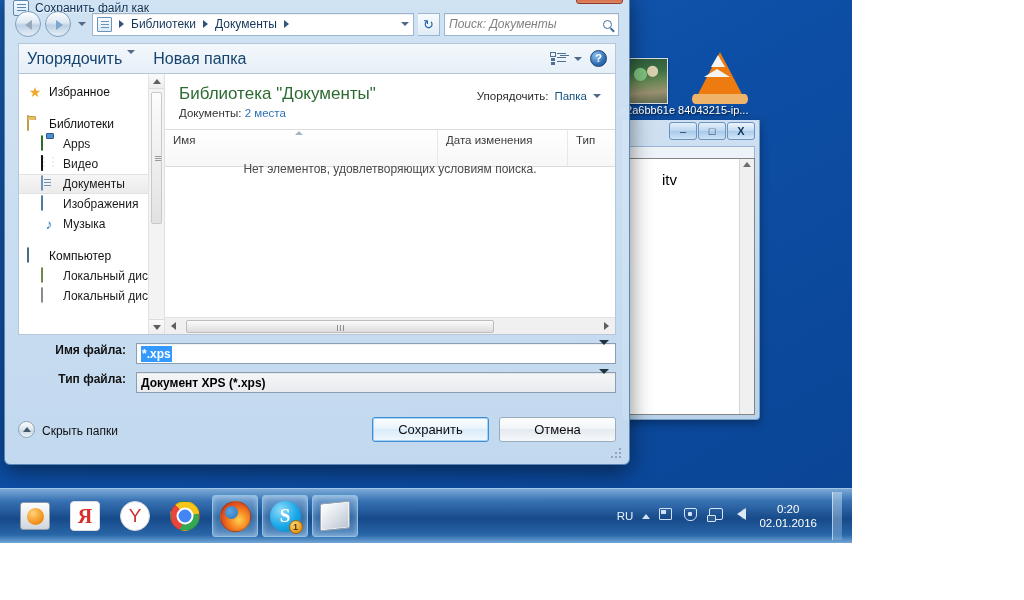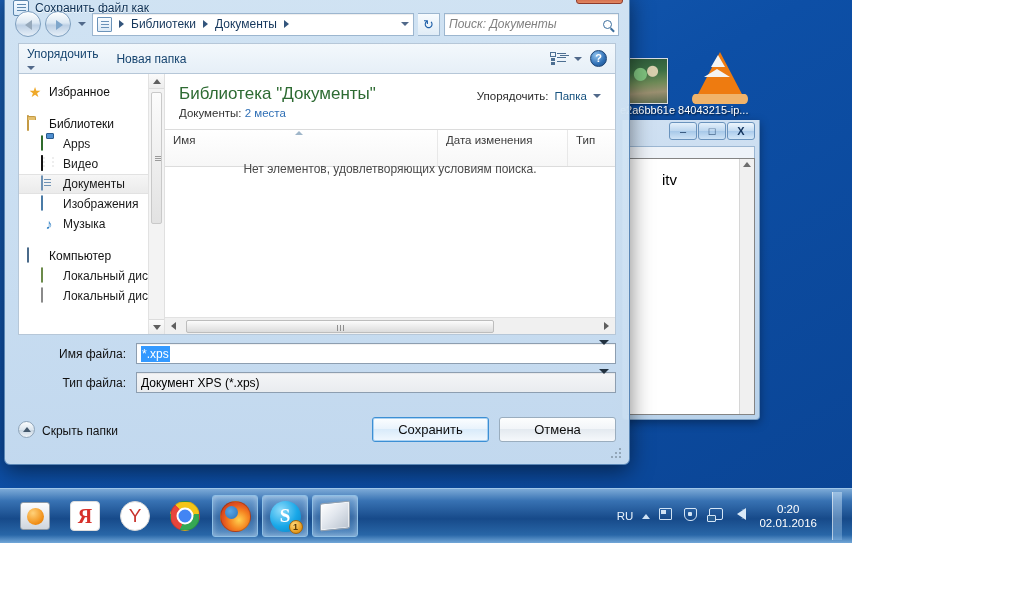--- a/index.html
+++ b/index.html
@@ -186,21 +186,21 @@
     background:#3d6f9e; transform: rotate(45deg);
   }
 
   
   .toolbar {
     position: absolute; left: 13px; top: 50px; right: 13px; height: 30px;
     background: linear-gradient(180deg, #f3f8fc 0%, #e6eff7 100%);
     border: 1px solid #b6c7d8; border-bottom: none;
     display: flex; align-items: center; padding: 0 8px; gap: 18px;
   }
-  .tb-item { font-size: 12px; color: #16446f; display: flex; gap: 5px; flex-direction: column; }
+  .tb-item { font-size: 16px; color: #16446f; display: flex; gap: 5px; }
   .tb-right { margin-left: auto; display: flex; align-items: center; gap: 8px; }
   .view-icon { width: 16px; height: 13px; position: relative; }
   .view-icon:before {
     content:''; position:absolute; left:0; top:0; width:4px; height:3px;
     border:1px solid #4d6f92; box-shadow: 0 5px 0 -1px #4d6f92, 0 9px 0 -1px #4d6f92;
   }
   .view-icon:after {
     content:''; position:absolute; left:7px; top:1px; width:9px; height:1px;
     background:#4d6f92; box-shadow: 0 4px 0 #4d6f92, 0 8px 0 #4d6f92, 3px 2px 0 -0px #4d6f92;
   }
@@ -350,21 +350,21 @@
     background: linear-gradient(180deg,#fcfcfc 0%, #dcdcdc 100%);
     border: 1px solid #bdbdbd; border-radius: 2px;
   }
   .hthumb:after {
     content:''; position:absolute; left:50%; top:4px; margin-left:-3px; width:1px; height:6px;
     background:#8f8f8f; box-shadow: 3px 0 0 #8f8f8f, 6px 0 0 #8f8f8f;
   }
 
   
   .form { position: absolute; left: 13px; right: 13px; top: 350px; }
-  .frow { display: flex; align-items: center; margin-bottom: 8px; }
+  .frow { display: flex; margin-bottom: 8px; font-weight: bold; }
   .flabel {
     width: 118px; text-align: right; padding-right: 10px;
     font-size: 12px; color: #111;
   }
   .fctl {
     flex: 1; height: 21px; border: 1px solid #8d9eb0;
     display: flex; align-items: center; padding: 0 2px 0 4px;
     box-shadow: inset 0 1px 1px rgba(0,0,0,.06);
   }
   .fctl.white { background: #ffffff; }

